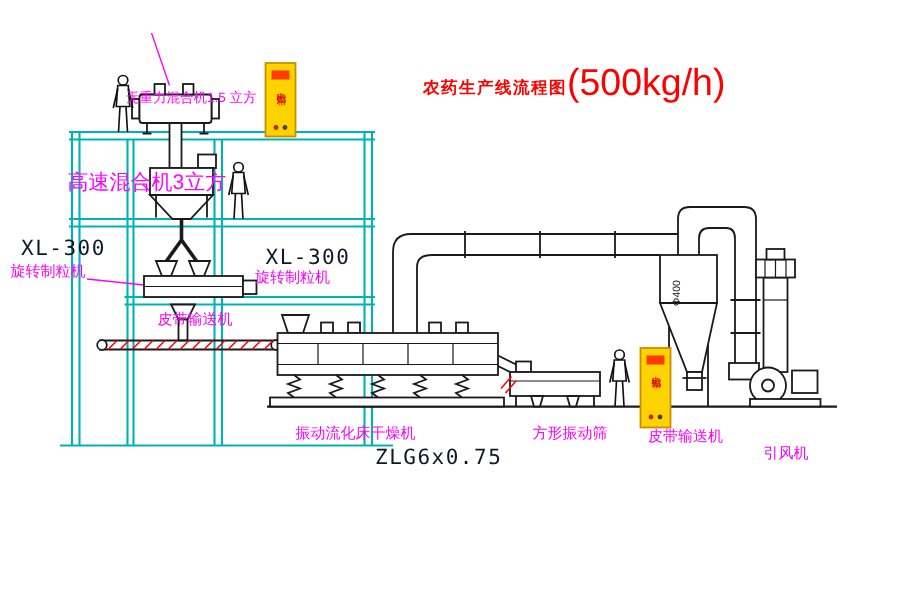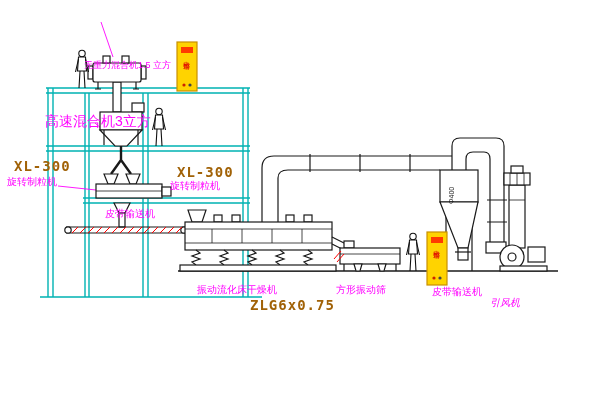--- a/index.html
+++ b/index.html
@@ -1,21 +1,21 @@
 <!DOCTYPE html>
 <html><head>
 <meta charset="utf-8">
 <style>
   html,body{margin:0;padding:0;background:#fff;}
   .canvas{position:relative;width:600px;height:403px;background:#ffffff;overflow:hidden;
           font-family:"Liberation Sans",sans-serif;}
   .canvas svg{position:absolute;left:0;top:0;}
   .lbl{position:absolute;white-space:nowrap;line-height:1;}
   .mag{color:#ff00ff;}
-  .cyan{color:#a16207;font-family:"DejaVu Sans Mono",monospace;letter-spacing:1px;font-weight:bold;}
+  .cyan{color:#0f172a;font-family:"DejaVu Sans Mono",monospace;letter-spacing:1px;}
   .red{color:#ff0000;}
   .vtext{writing-mode:vertical-rl;text-orientation:upright;letter-spacing:1px;}
   .rot90{transform:rotate(-90deg);transform-origin:0 0;}
 </style>
 </head>
 <body>
 
 <div class="canvas">
 
   <svg width="600" height="403" viewBox="0 0 600 403">
@@ -149,38 +149,40 @@
       <circle cx="440" cy="278" r="1.6" fill="#444444" stroke="none"></circle>
     </g>
 
     <g stroke="#111111" stroke-width="1.1" fill="none">
       <use href="#person-shape" x="82" y="88"></use>
       <use href="#person-shape" x="159" y="146"></use>
       <use href="#person-shape" x="413" y="271"></use>
     </g>
   </svg>
 
+  <div class="lbl red" style="left:282px;top:54px;font-size:11px;font-weight:bold;letter-spacing:1px;">农药生产线流程图</div>
+  <div class="lbl red" style="left:378px;top:43px;font-size:25px;">(500kg/h)</div>
 
   <div class="lbl mag" style="left:84px;top:13px;font-size:9px;margin-top:48px;">无重力混合机1.5 立方</div>
   <div class="lbl mag" style="left:45px;top:114px;font-size:14px;">高速混合机3立方</div>
 
   <div class="lbl cyan" style="left:14px;top:159px;font-size:14px;">XL-300</div>
   <div class="lbl mag" style="left:7px;top:177px;font-size:10px;">旋转制粒机</div>
 
   <div class="lbl cyan" style="left:177px;top:165px;font-size:14px;">XL-300</div>
   <div class="lbl mag" style="left:170px;top:181px;font-size:10px;">旋转制粒机</div>
 
   <div class="lbl mag" style="left:105px;top:209px;font-size:10px;">皮带输送机</div>
 
   <div class="lbl mag" style="left:197px;top:285px;font-size:10px;">振动流化床干燥机</div>
   <div class="lbl cyan" style="left:214px;top:298px;font-size:14px;margin-left:36px;">ZLG6x0.75</div>
 
-  <div class="lbl mag" style="left:336px;top:285px;font-size:10px;">方形振动筛</div>
+  <div class="lbl mag" style="left:355px;top:285px;font-size:10px;">方形振动筛</div>
 
   <div class="lbl mag" style="left:432px;top:287px;font-size:10px;">皮带输送机</div>
-  <div class="lbl mag" style="left:490px;top:298px;font-size:10px;font-style:italic;">引风机</div>
+  <div class="lbl mag" style="left:509px;top:298px;font-size:10px;">引风机</div>
 
   <div class="lbl rot90" style="left:448px;top:204px;font-size:7px;color:#1a1a1a;">Φ400</div>
 
   <div class="lbl vtext" style="left:183px;top:56px;font-size:6.5px;color:#dd0000;">电控箱</div>
   <div class="lbl vtext" style="left:433px;top:245px;font-size:6.5px;color:#dd0000;">电控箱</div>
 
 </div>
 
 </body></html>

